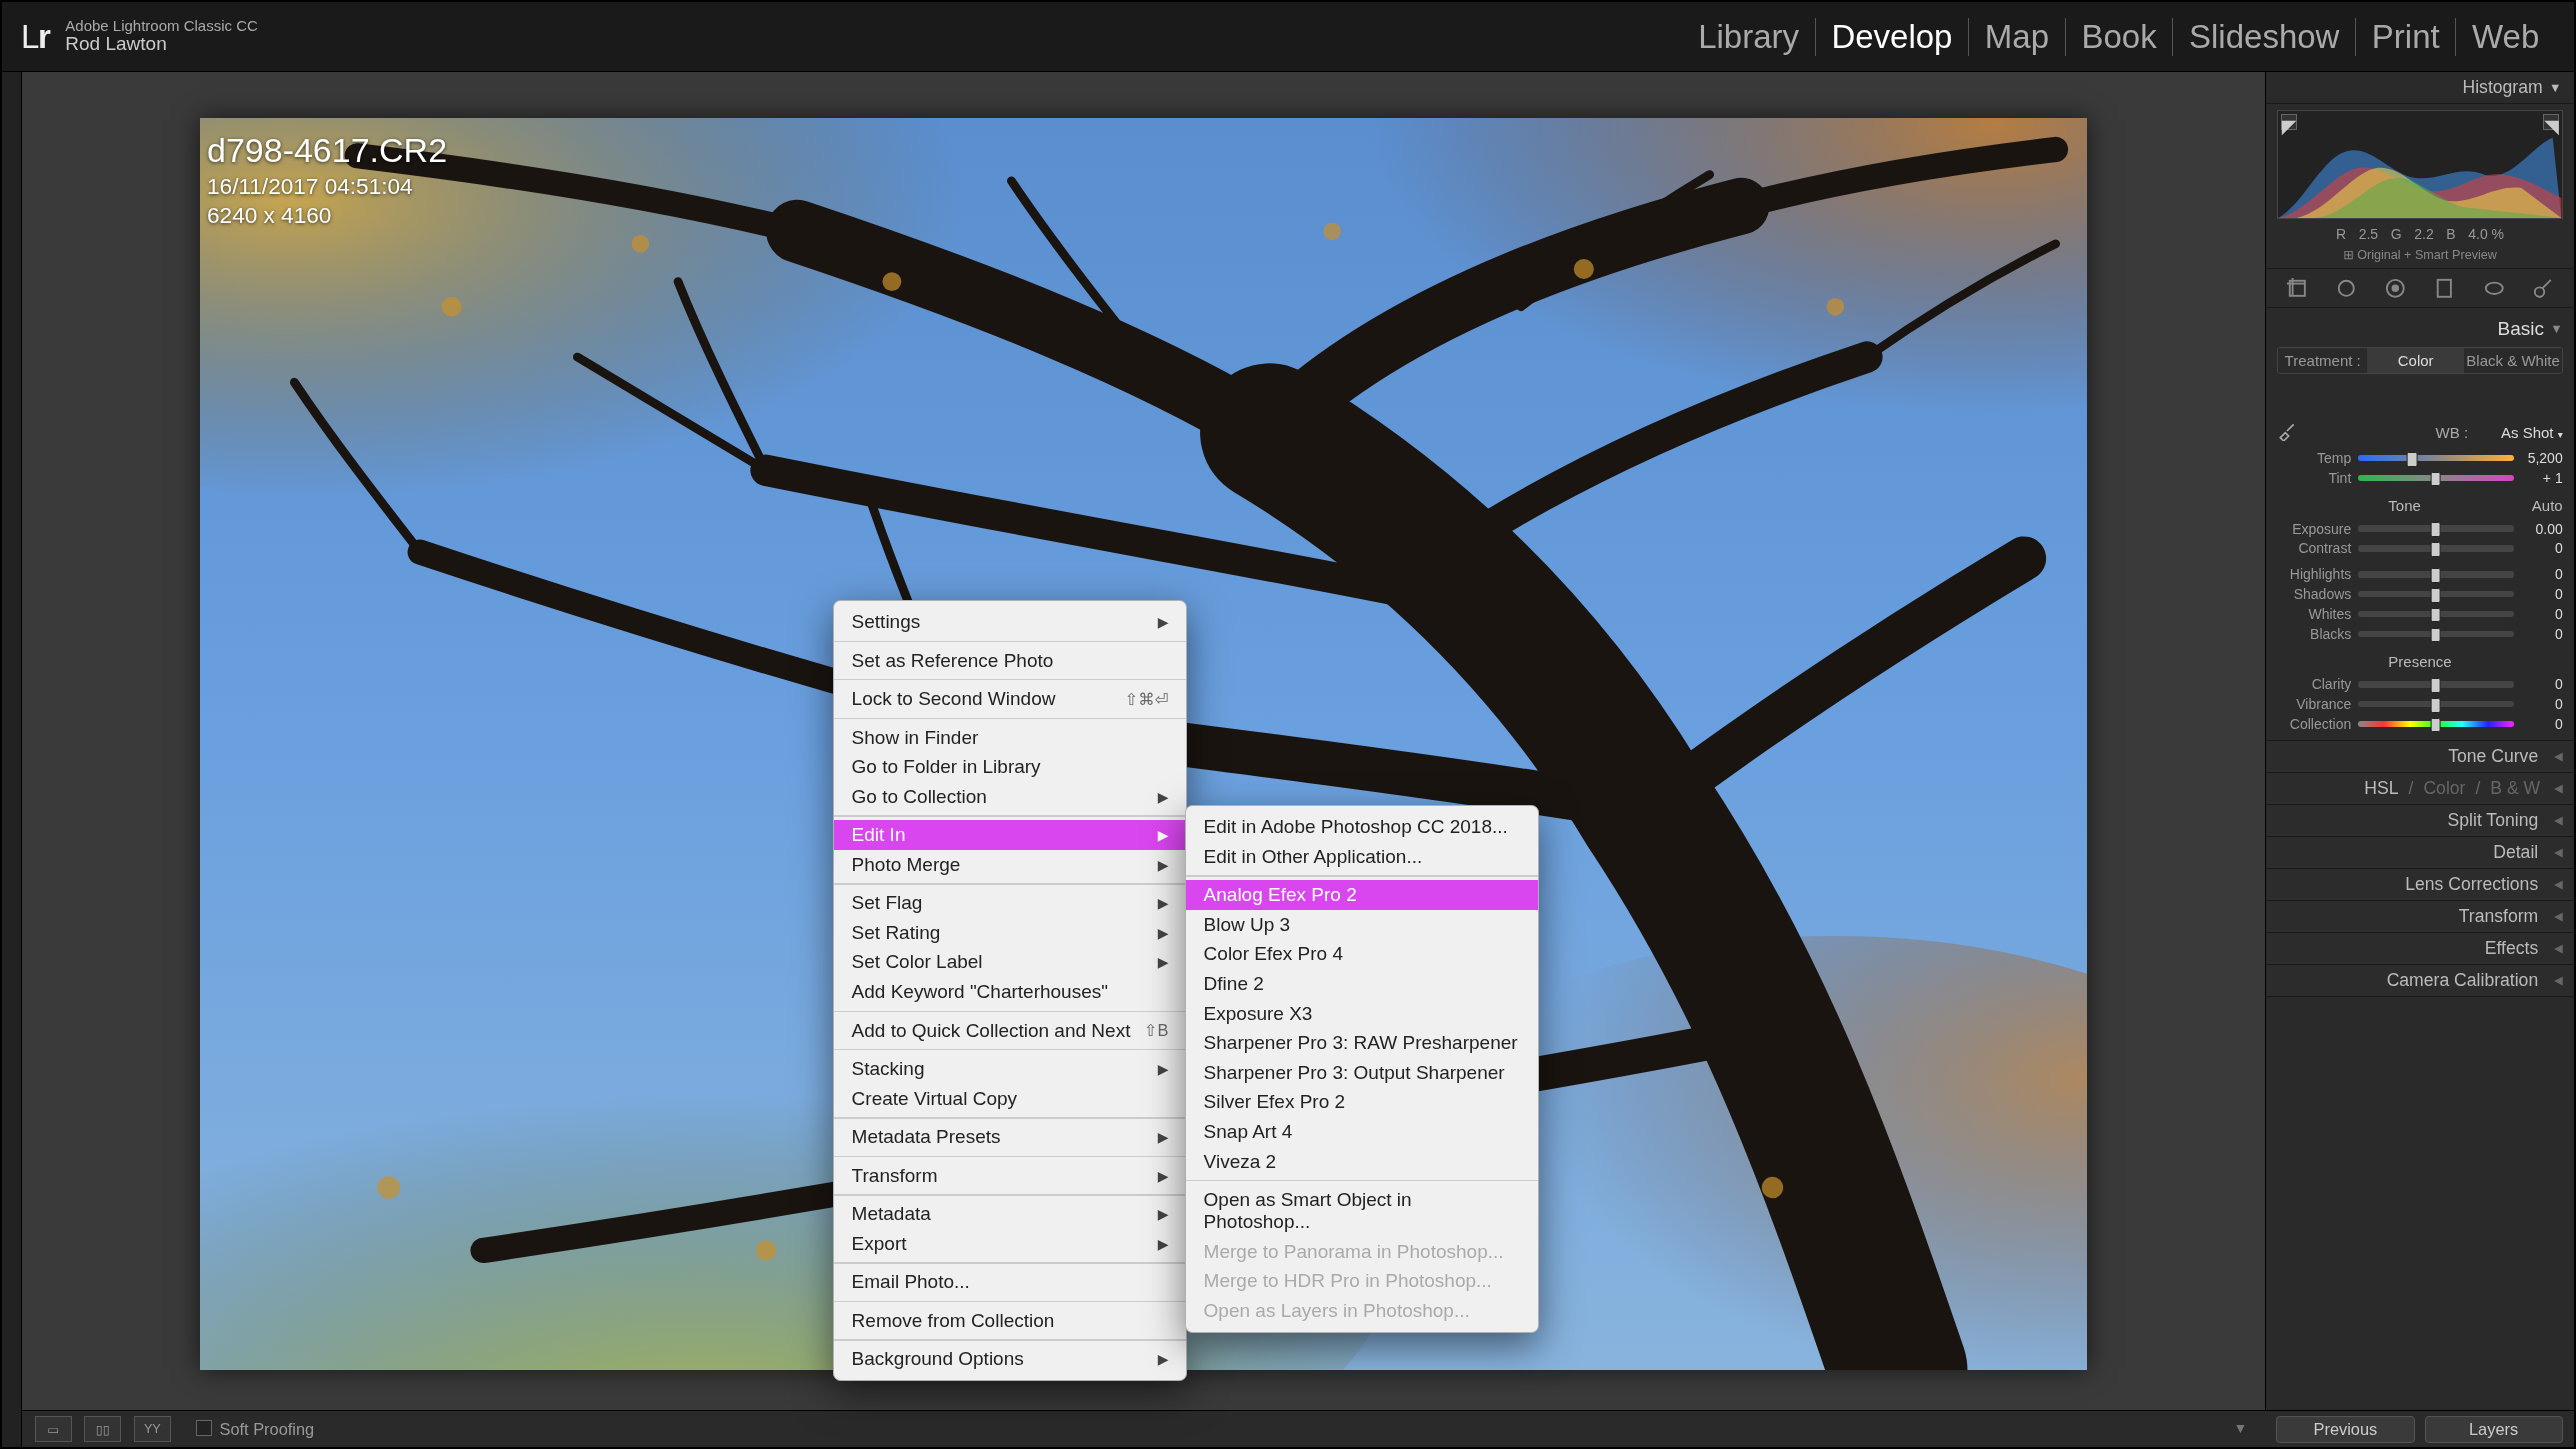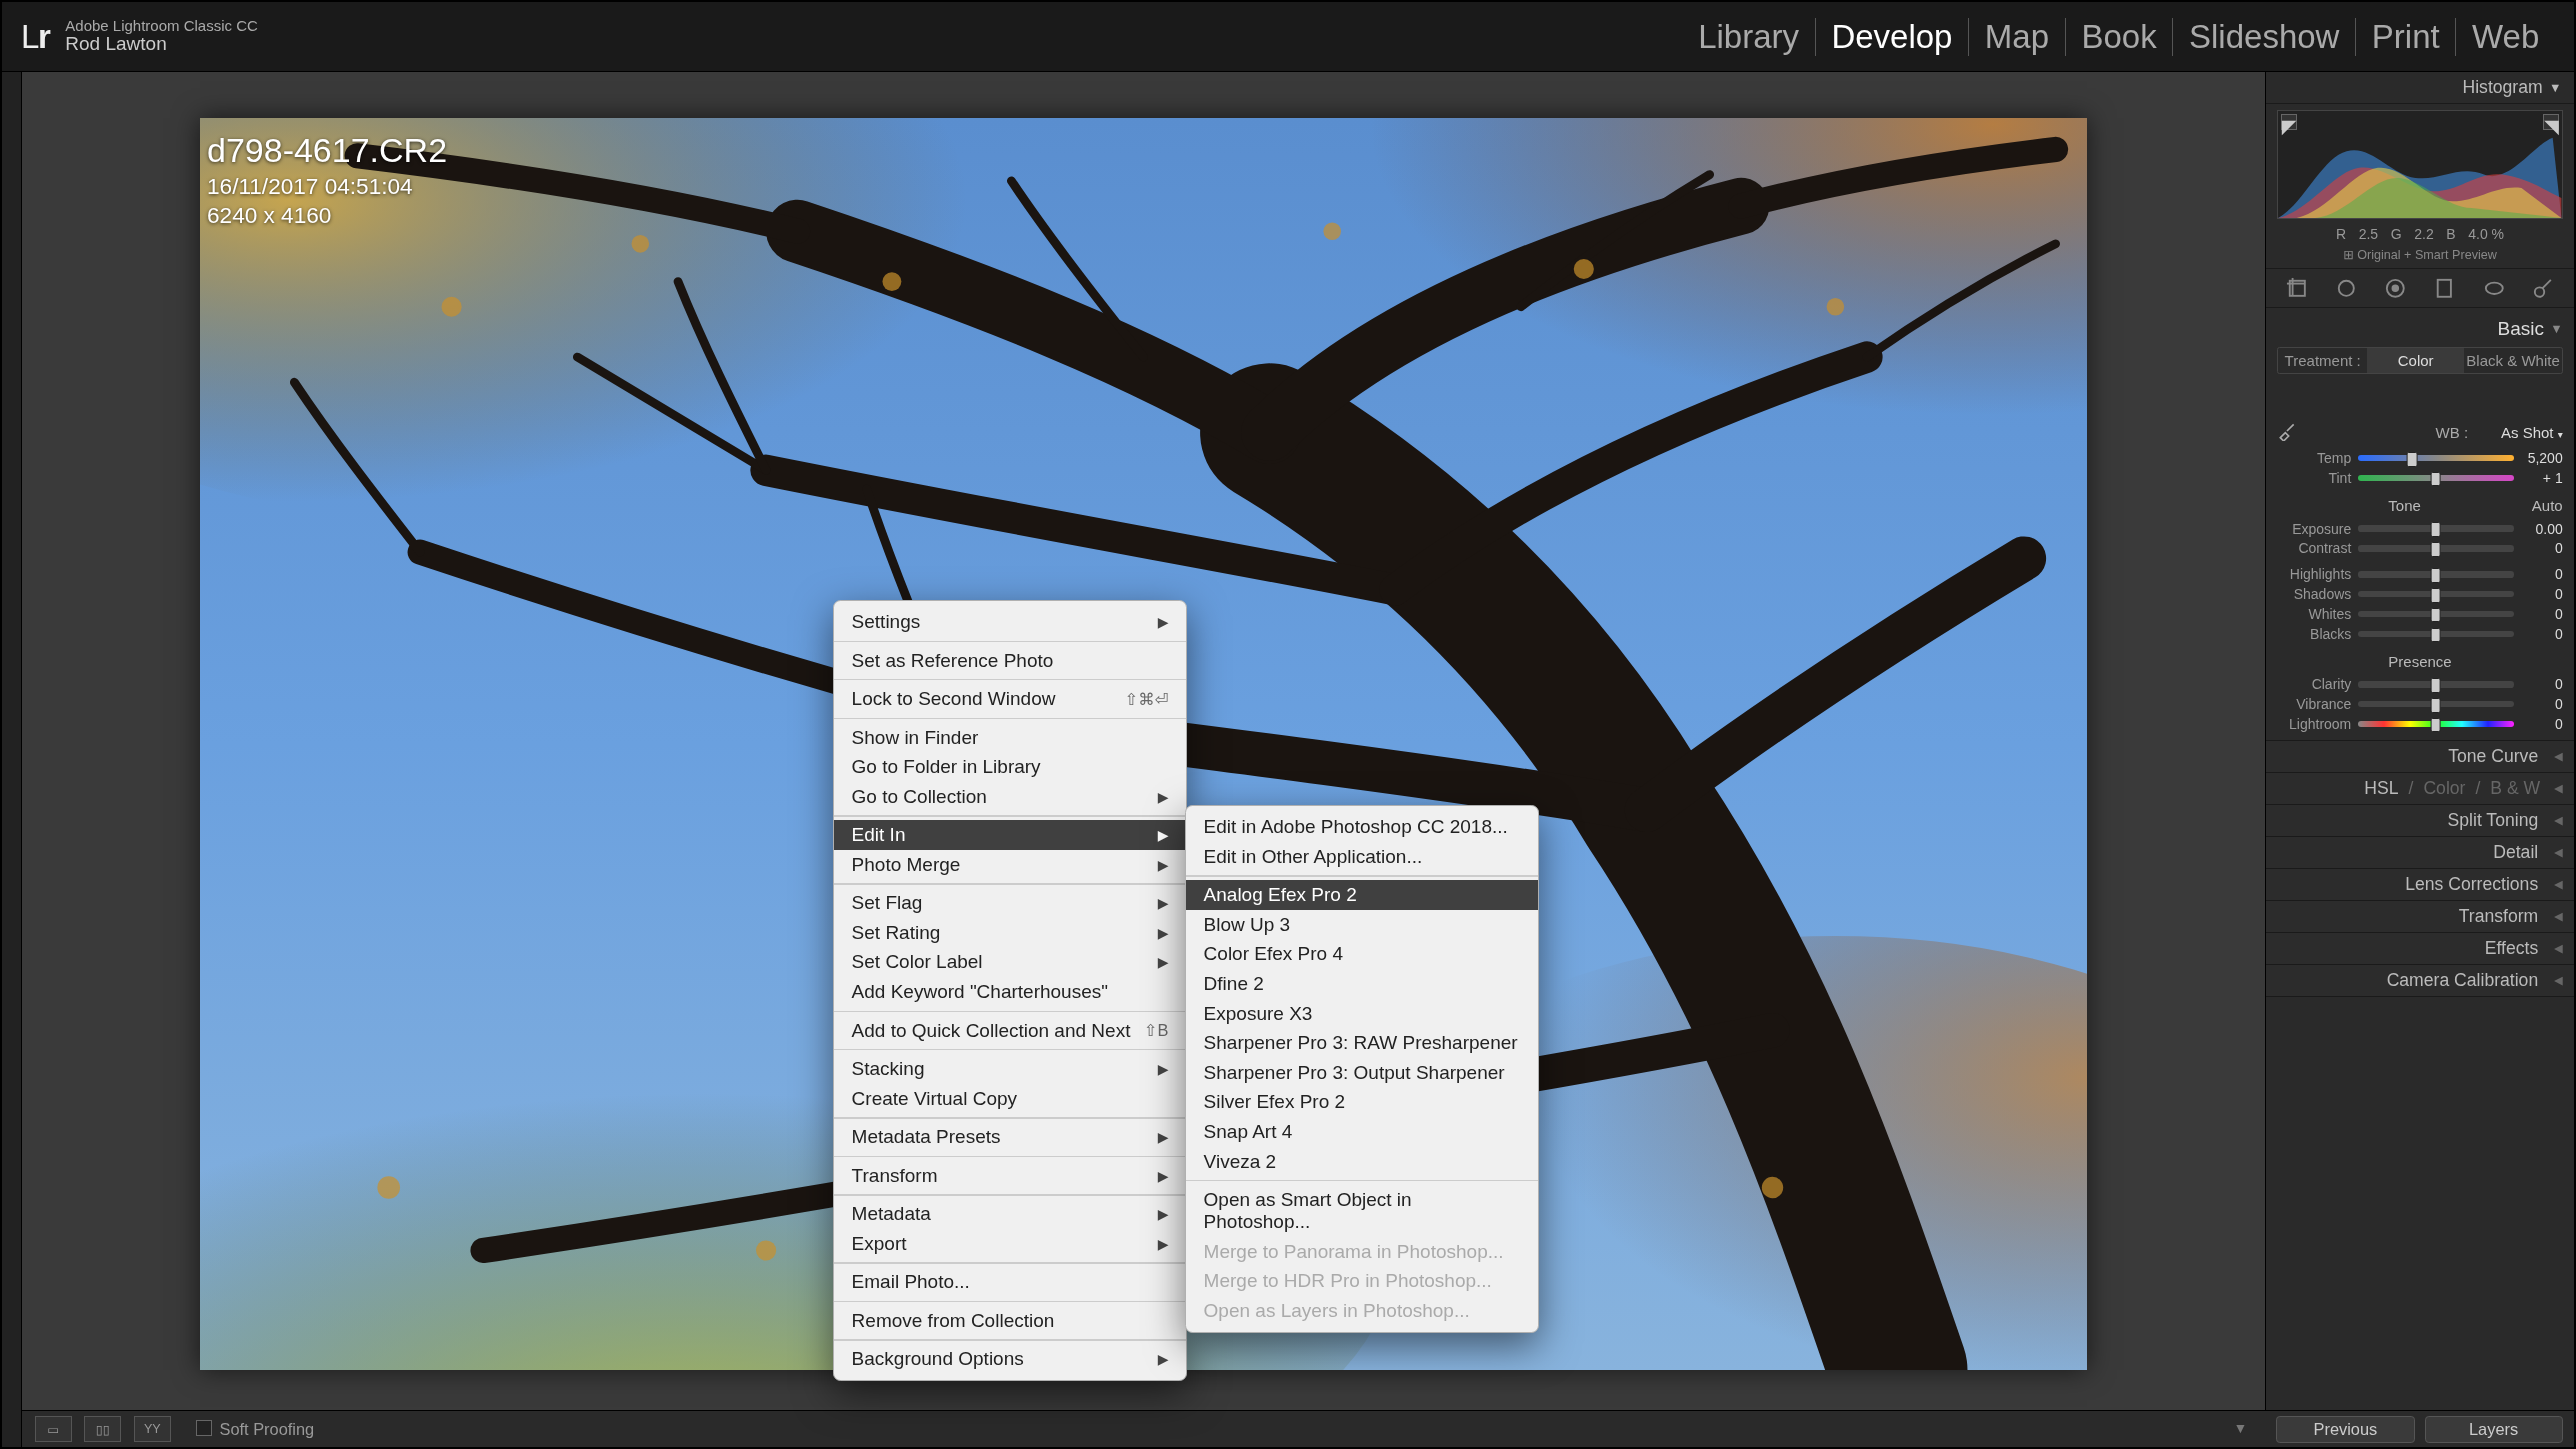--- a/index.html
+++ b/index.html
@@ -111,21 +111,21 @@
     align-items: center;
     position: relative;
   }
   .ctx-item .arrow {
     margin-left: auto;
     font-size: 14px;
     color: #444;
   }
   .ctx-sep { height: 1.3px; background: #ccc; margin: 3.8px 0; }
   .ctx-item.highlight {
-    background: #404040;
+    background: #d946ef;
     color: #fff;
   }
   .ctx-item.highlight .arrow { color: #fff; }
   .ctx-item .shortcut { margin-left: auto; color: #666; font-size: 16.4px; }
   .submenu {
     position: absolute;
     left: 352px;
     top: 205px;
     background: #f0f0f0;
     border: 0.6px solid #b0b0b0;
@@ -727,21 +727,21 @@
                 <div class="s-val">0</div>
               </div>
               <div class="slider-row">
                 <div class="s-label">Vibrance</div>
                 <div class="s-track">
                   <div class="s-thumb"></div>
                 </div>
                 <div class="s-val">0</div>
               </div>
               <div class="slider-row">
-                <div class="s-label">Lightroom</div>
+                <div class="s-label">Collection</div>
                 <div class="s-track gradient-sat">
                   <div class="s-thumb"></div>
                 </div>
                 <div class="s-val">0</div>
               </div>
             </div>
         </div>
 
         <div class="panel-row">
             <span>Tone Curve</span>

